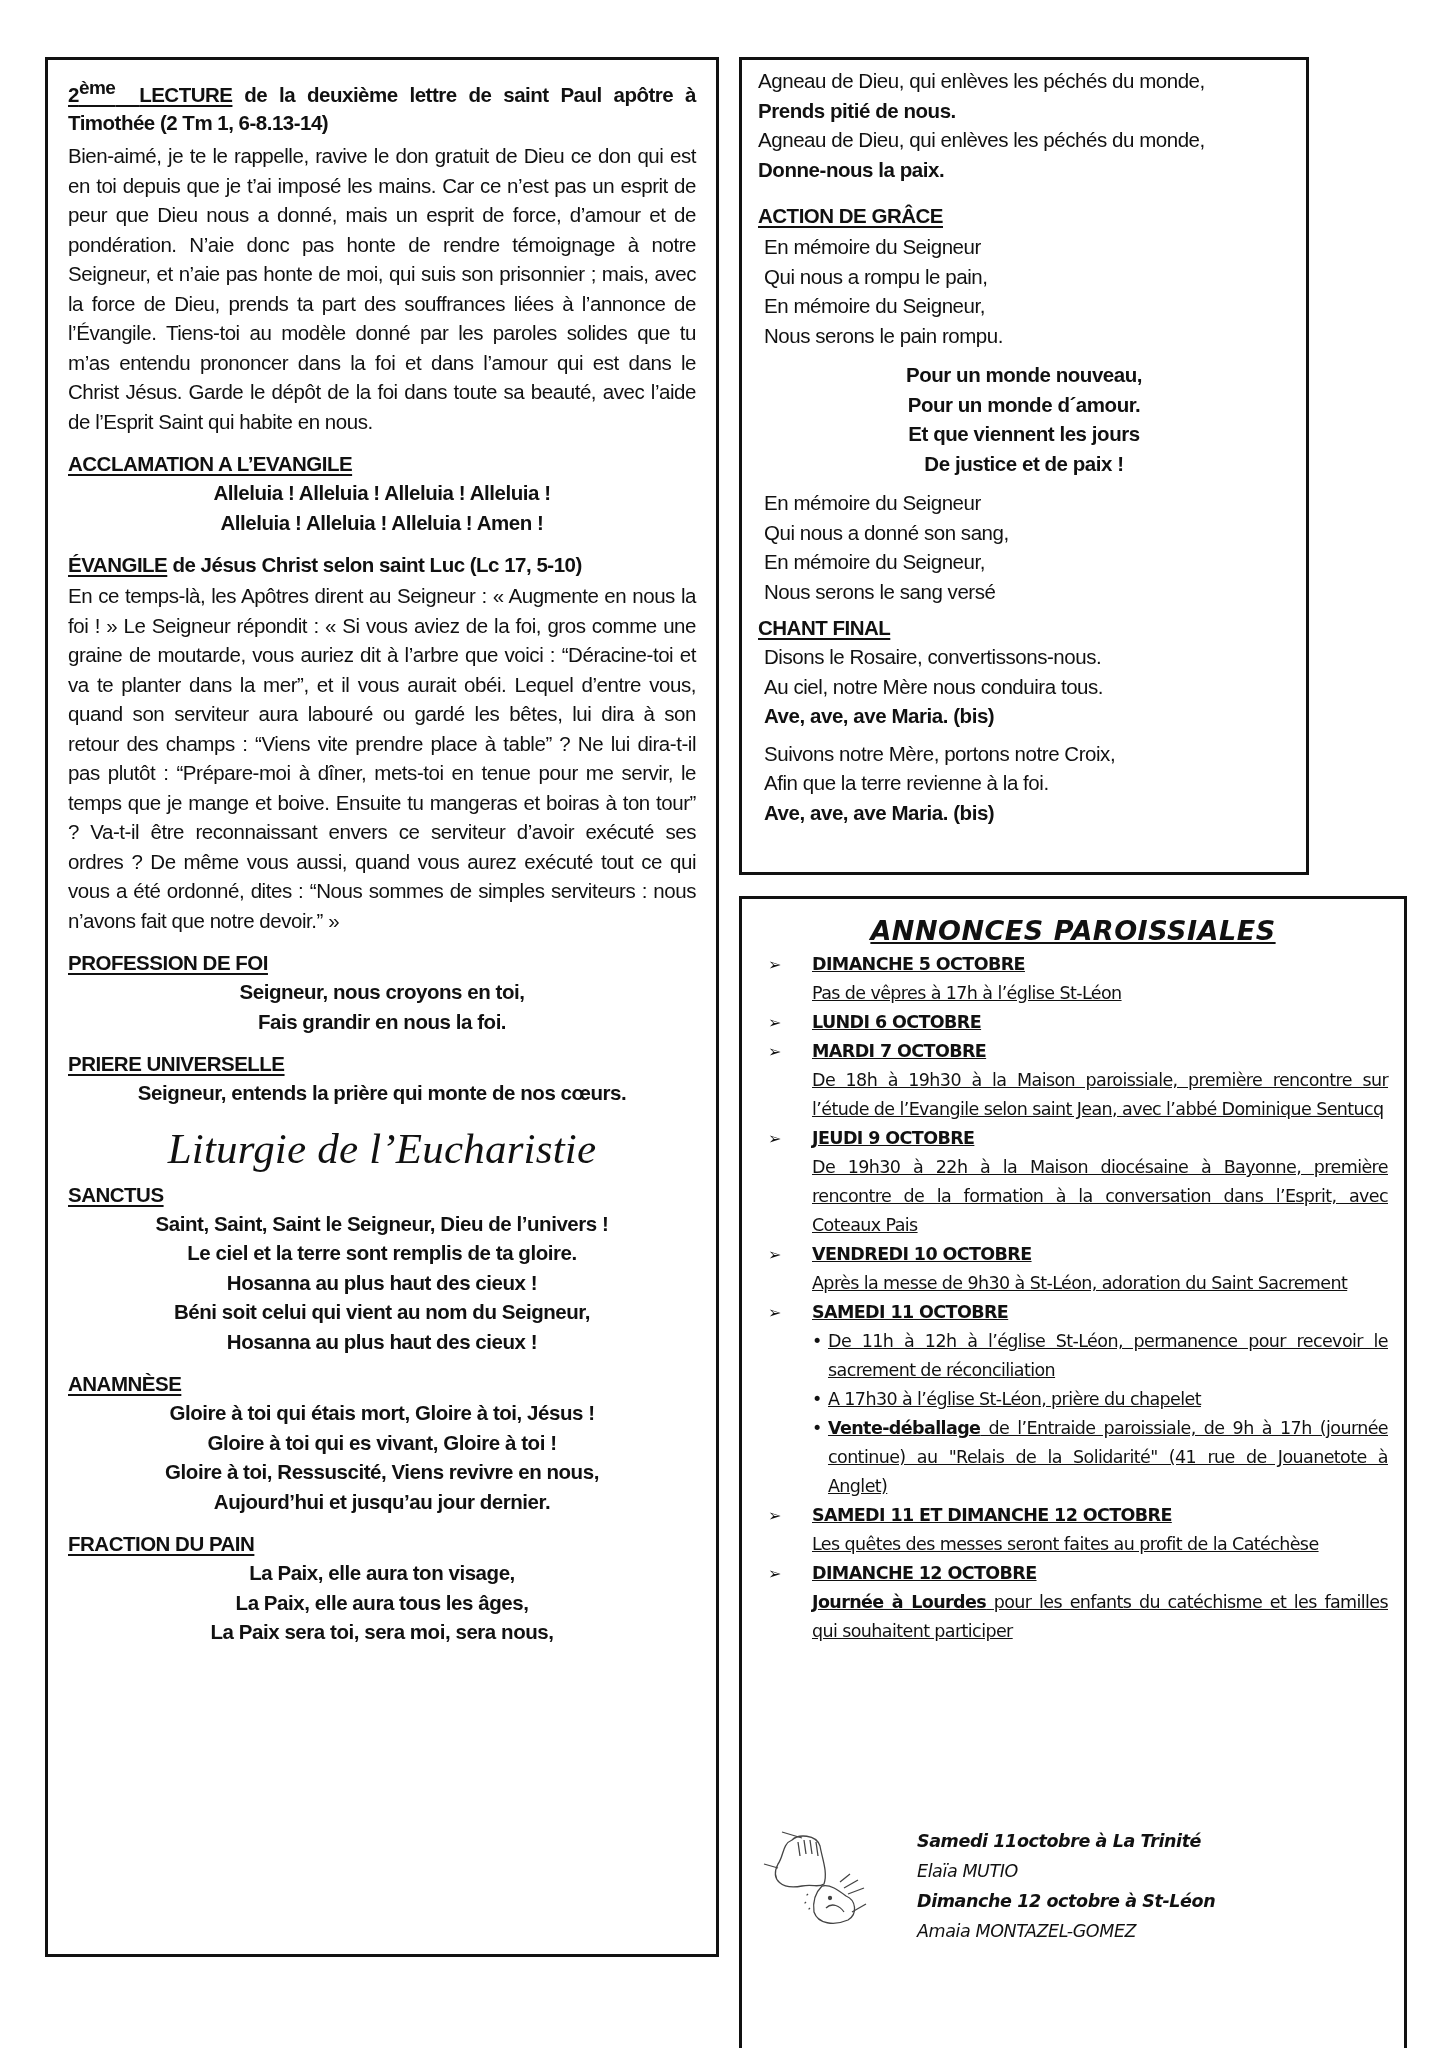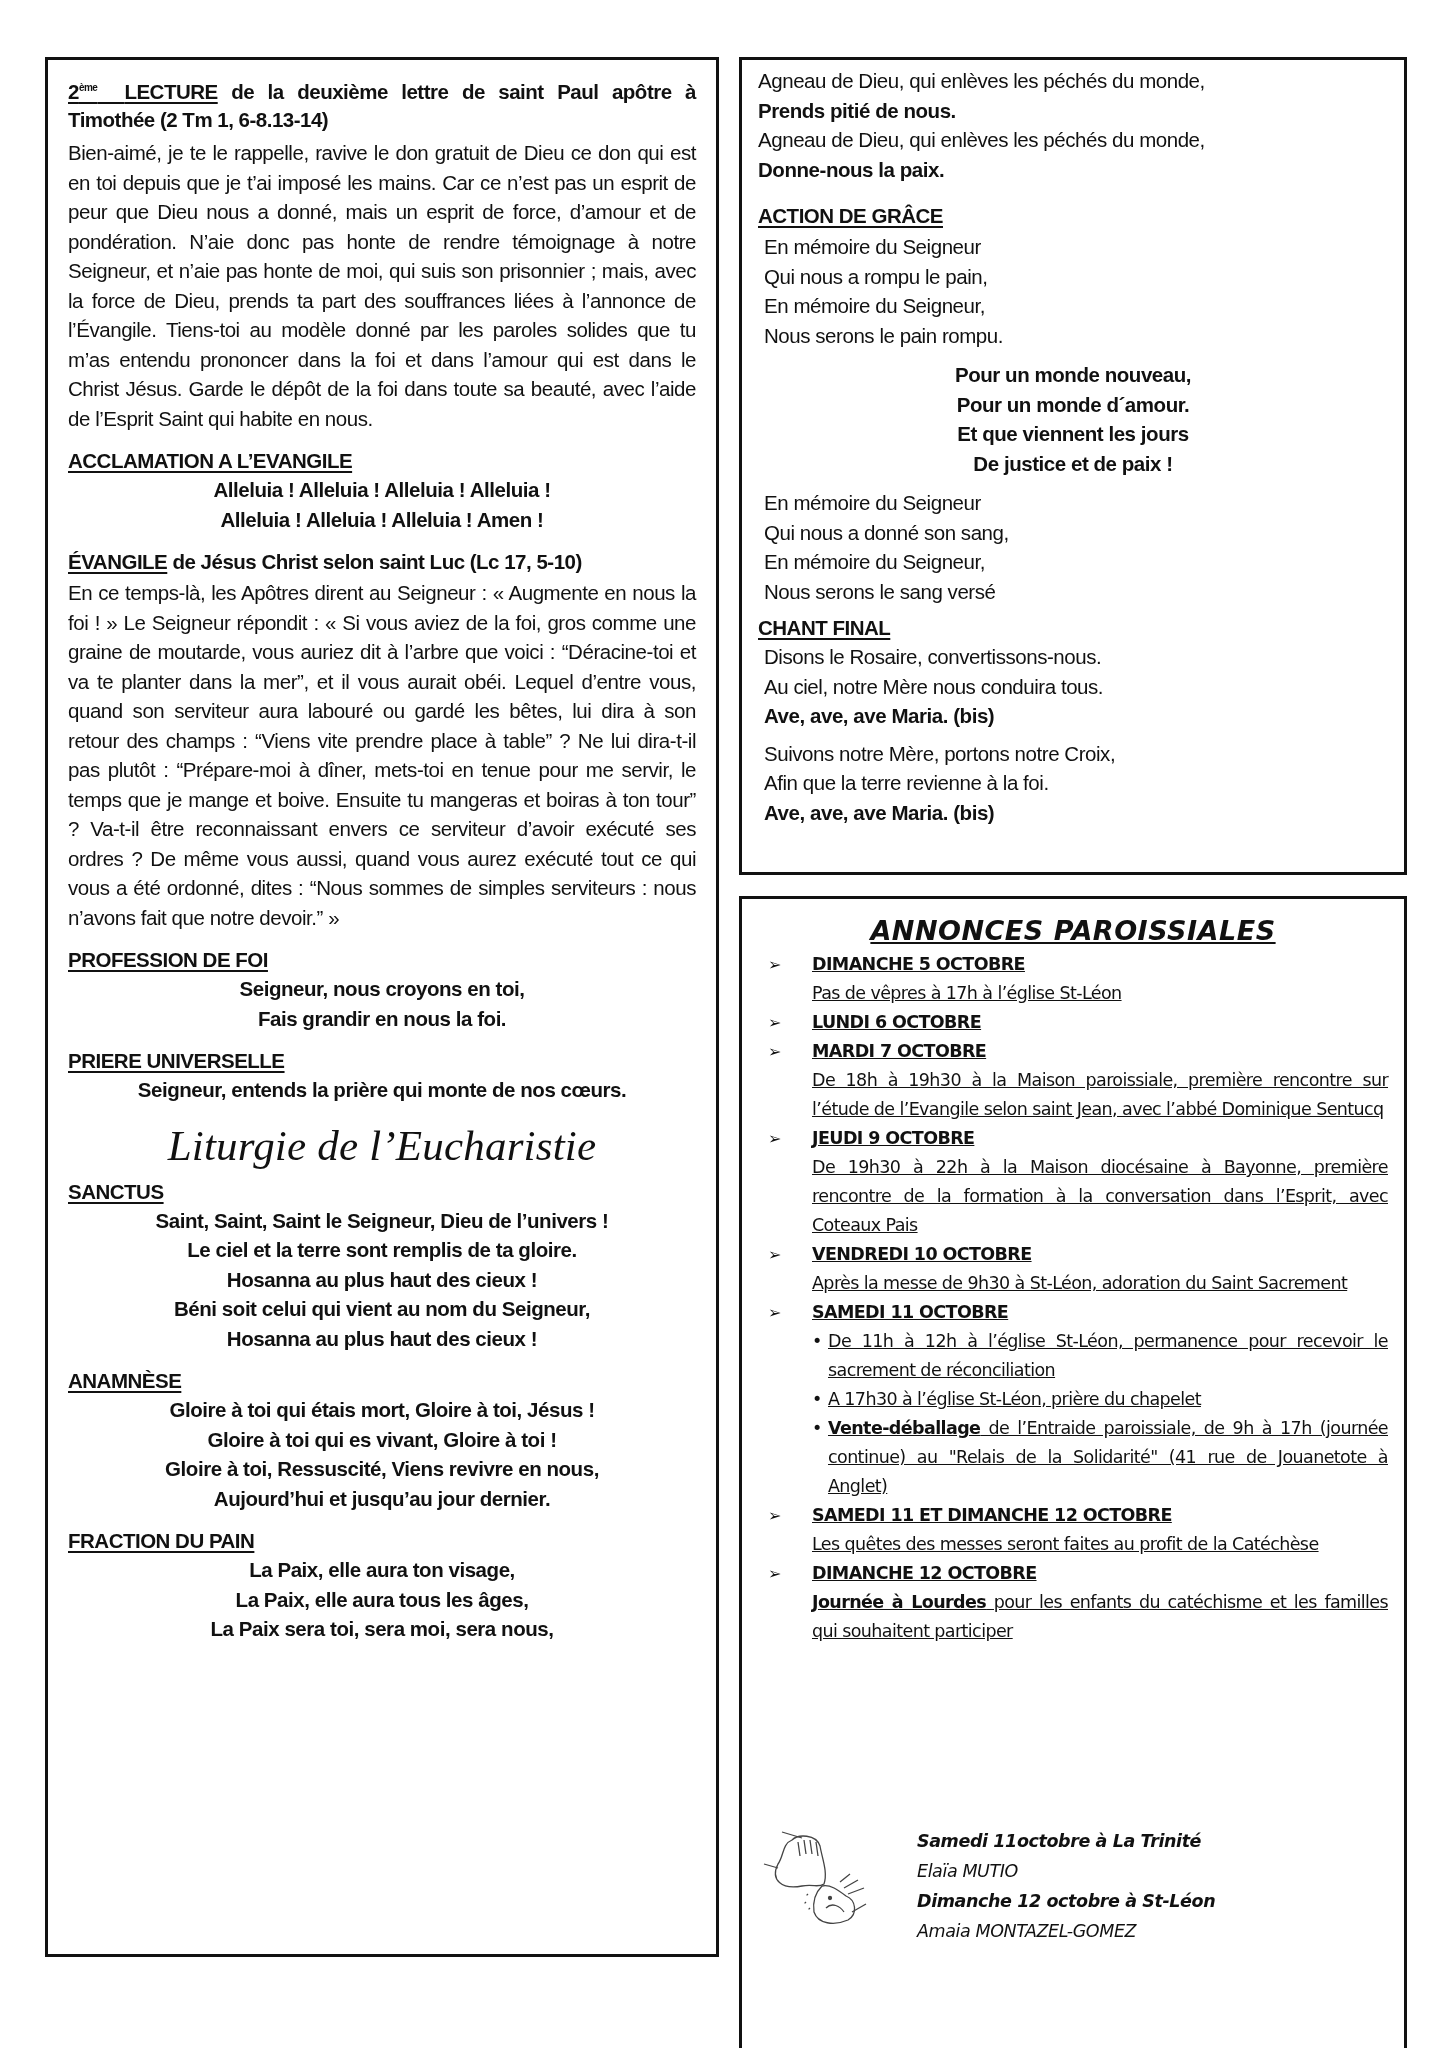--- a/index.html
+++ b/index.html
@@ -1,28 +1,28 @@
 <!DOCTYPE html>
 <html><head>
 <meta charset="utf-8">
 <style>
   html, body { margin: 0; padding: 0; background: #ffffff; }
   body { width: 1449px; height: 2048px; position: relative; overflow: hidden; color: #111; }
   .box { position: absolute; border: 3px solid #111; box-sizing: border-box; background: #fff; }
   #left-box { left: 45px; top: 57px; width: 674px; height: 1900px; padding: 14px 20px 0 20px; }
-  #right-top { left: 739px; top: 57px; width: 668px; height: 818px; padding: 6px 16px 8px 16px; }
+  #right-top { left: 739px; top: 57px; width: 570px; height: 818px; padding: 6px 16px 8px 16px; }
   #right-bottom { left: 739px; top: 896px; width: 668px; height: 1278px; padding: 0 16px 0 16px; text-decoration: underline; }
   .txt { font-family: "Liberation Sans", sans-serif; font-size: 20.5px; line-height: 29.5px; letter-spacing: -0.45px; }
   .just { text-align: justify; }
   .b { font-weight: bold; }
   .c { text-align: center; }
   .u { text-decoration: underline; text-underline-offset: 3px; }
   .h { font-family: "Liberation Sans", sans-serif; font-weight: bold; font-size: 20.5px; line-height: 28px; letter-spacing: -0.5px; }
   .sec { margin-top: 12px; }
-  sup.exp { font-size: 10px; vertical-align: 8px; font-weight: bold; }
+  sup.exp { font-size: 19px; vertical-align: 8px; font-weight: bold; }
   .script { font-family: "Liberation Serif", serif; font-style: italic; font-size: 43px; text-align: center; margin: 16px 0 8px 0; letter-spacing: 0.2px; }
   .lines div { white-space: nowrap; }
   .indent { padding-left: 6px; }
 
   
   .ann { font-family: "DejaVu Sans", sans-serif; font-size: 17.5px; line-height: 29px; letter-spacing: -0.6px; }
   .ann-title { font-family: "DejaVu Sans", sans-serif; font-style: italic; font-weight: bold; font-size: 27px; text-align: center; margin: 16px 0 4px 0; letter-spacing: 0.5px; }
   .ann-item { position: relative; padding-left: 54px; }
   .ann-arrow { position: absolute; left: 10px; top: 0; font-size: 16px; }
   .ann-date { font-weight: bold; }

